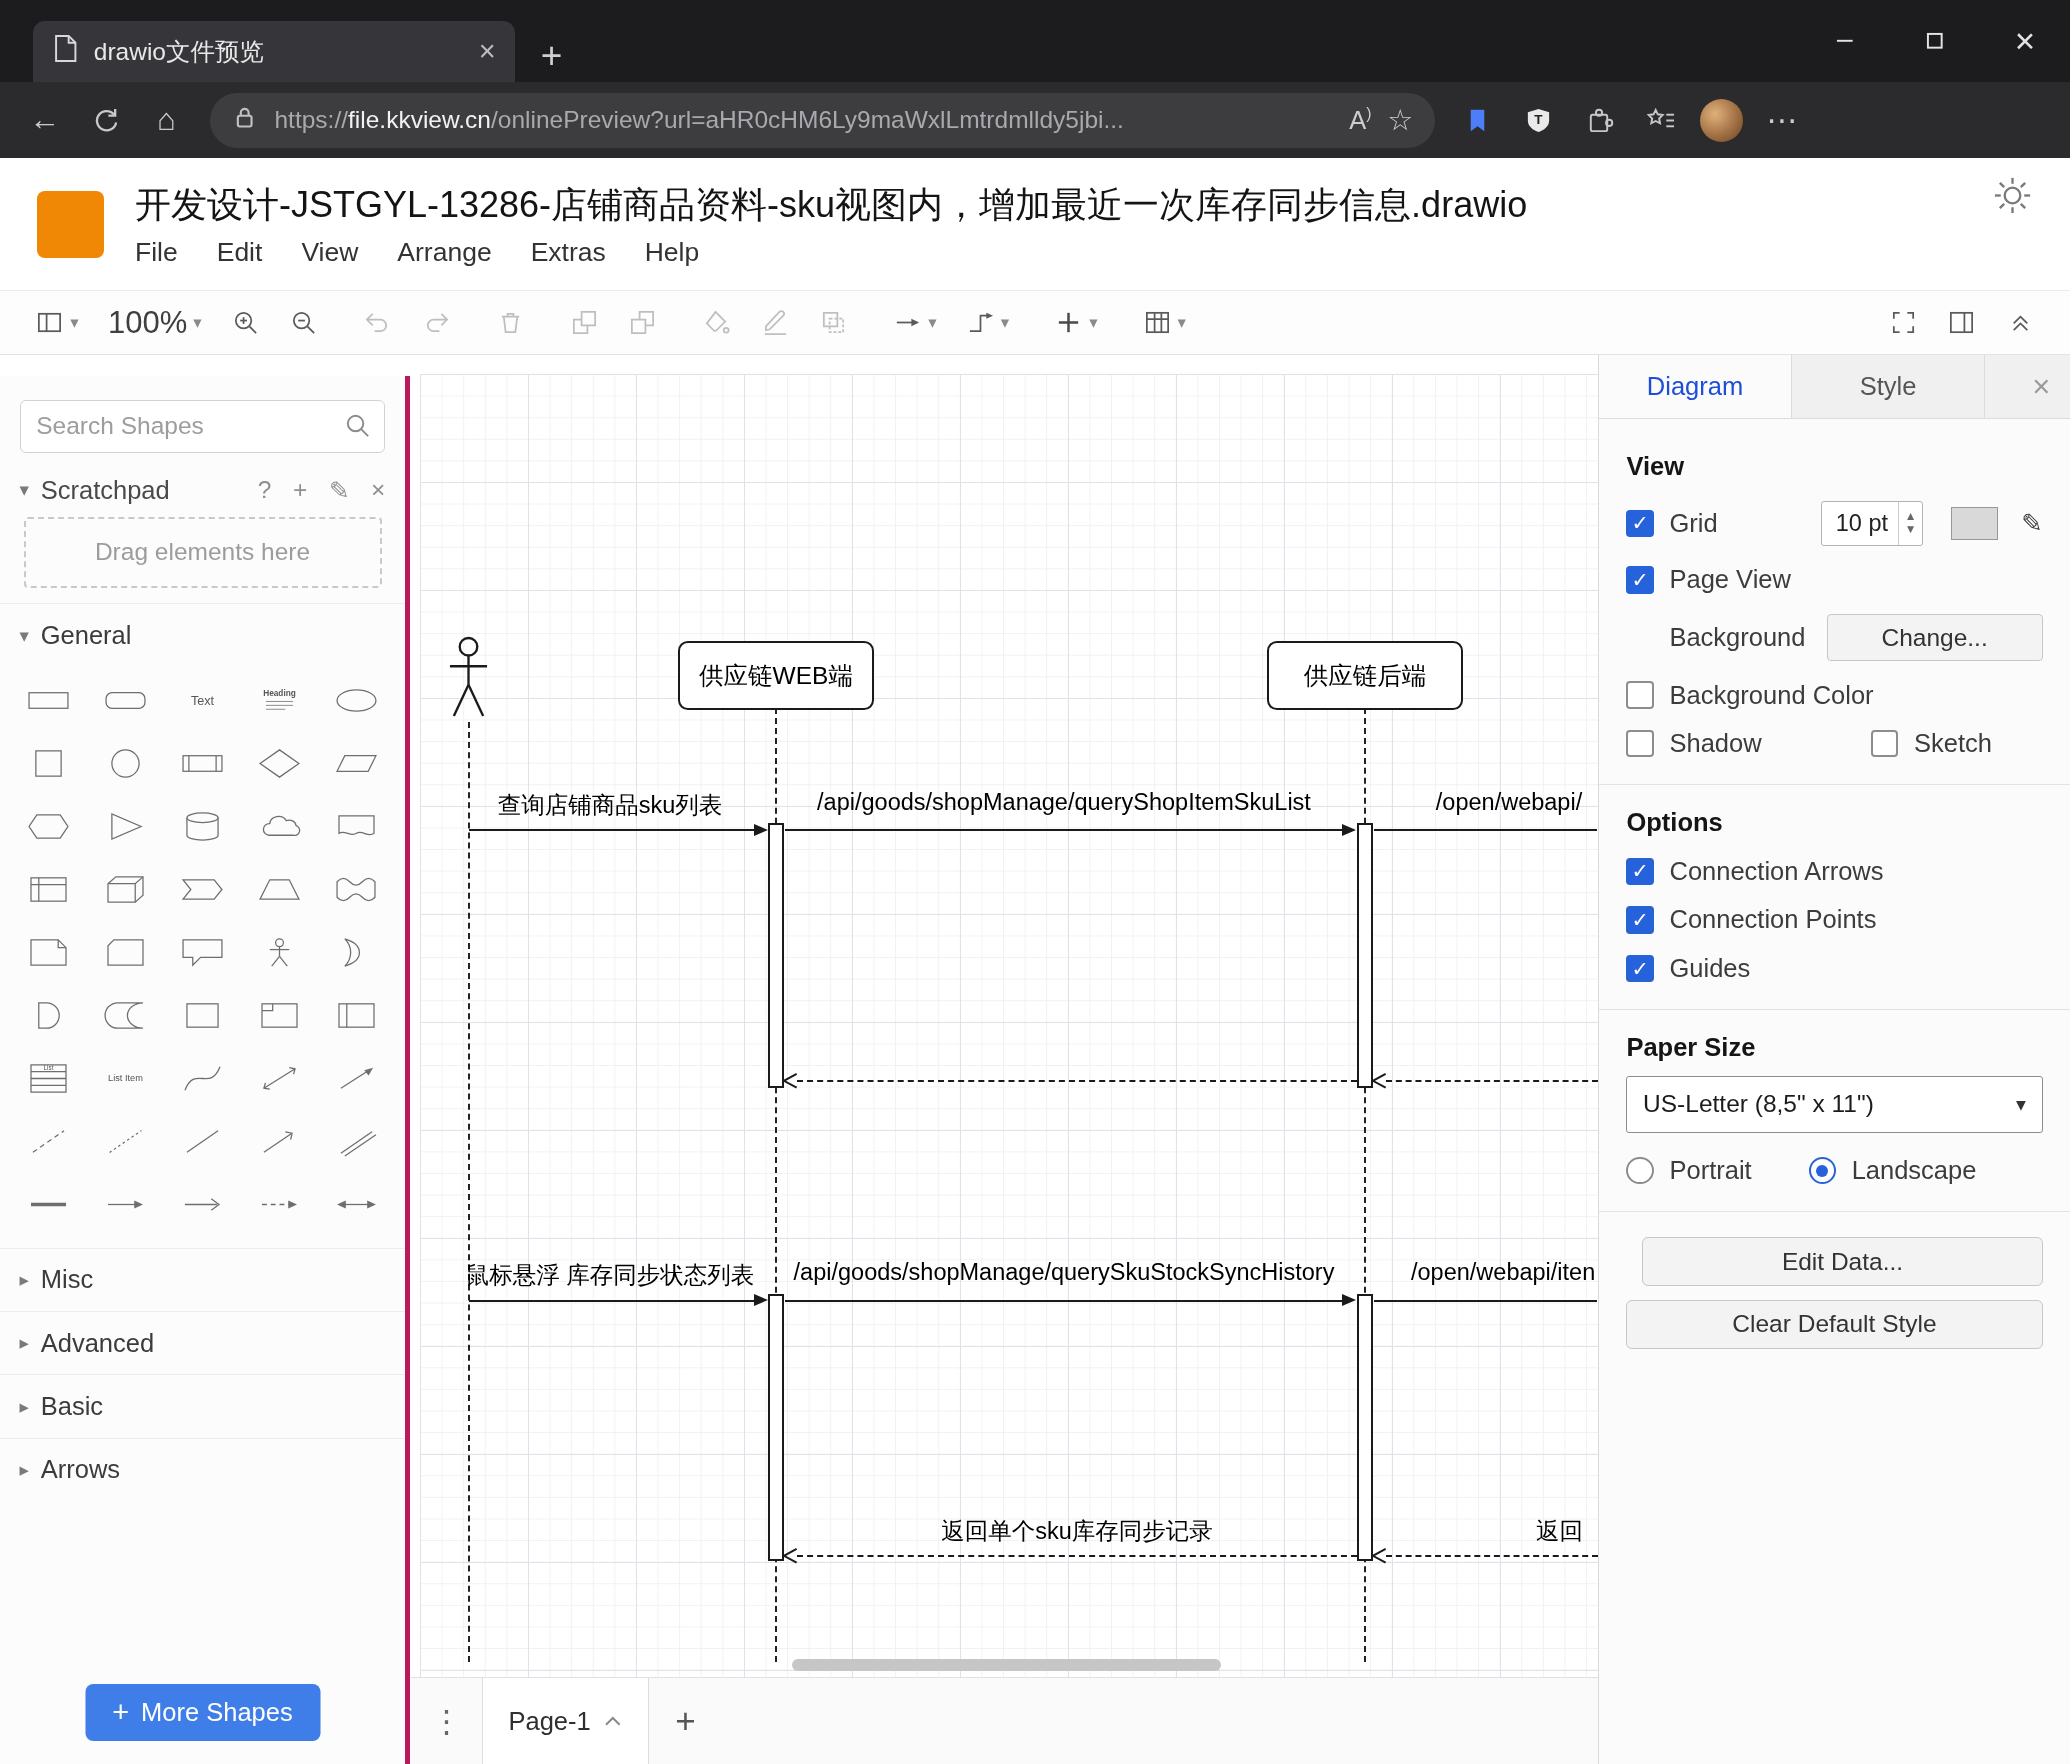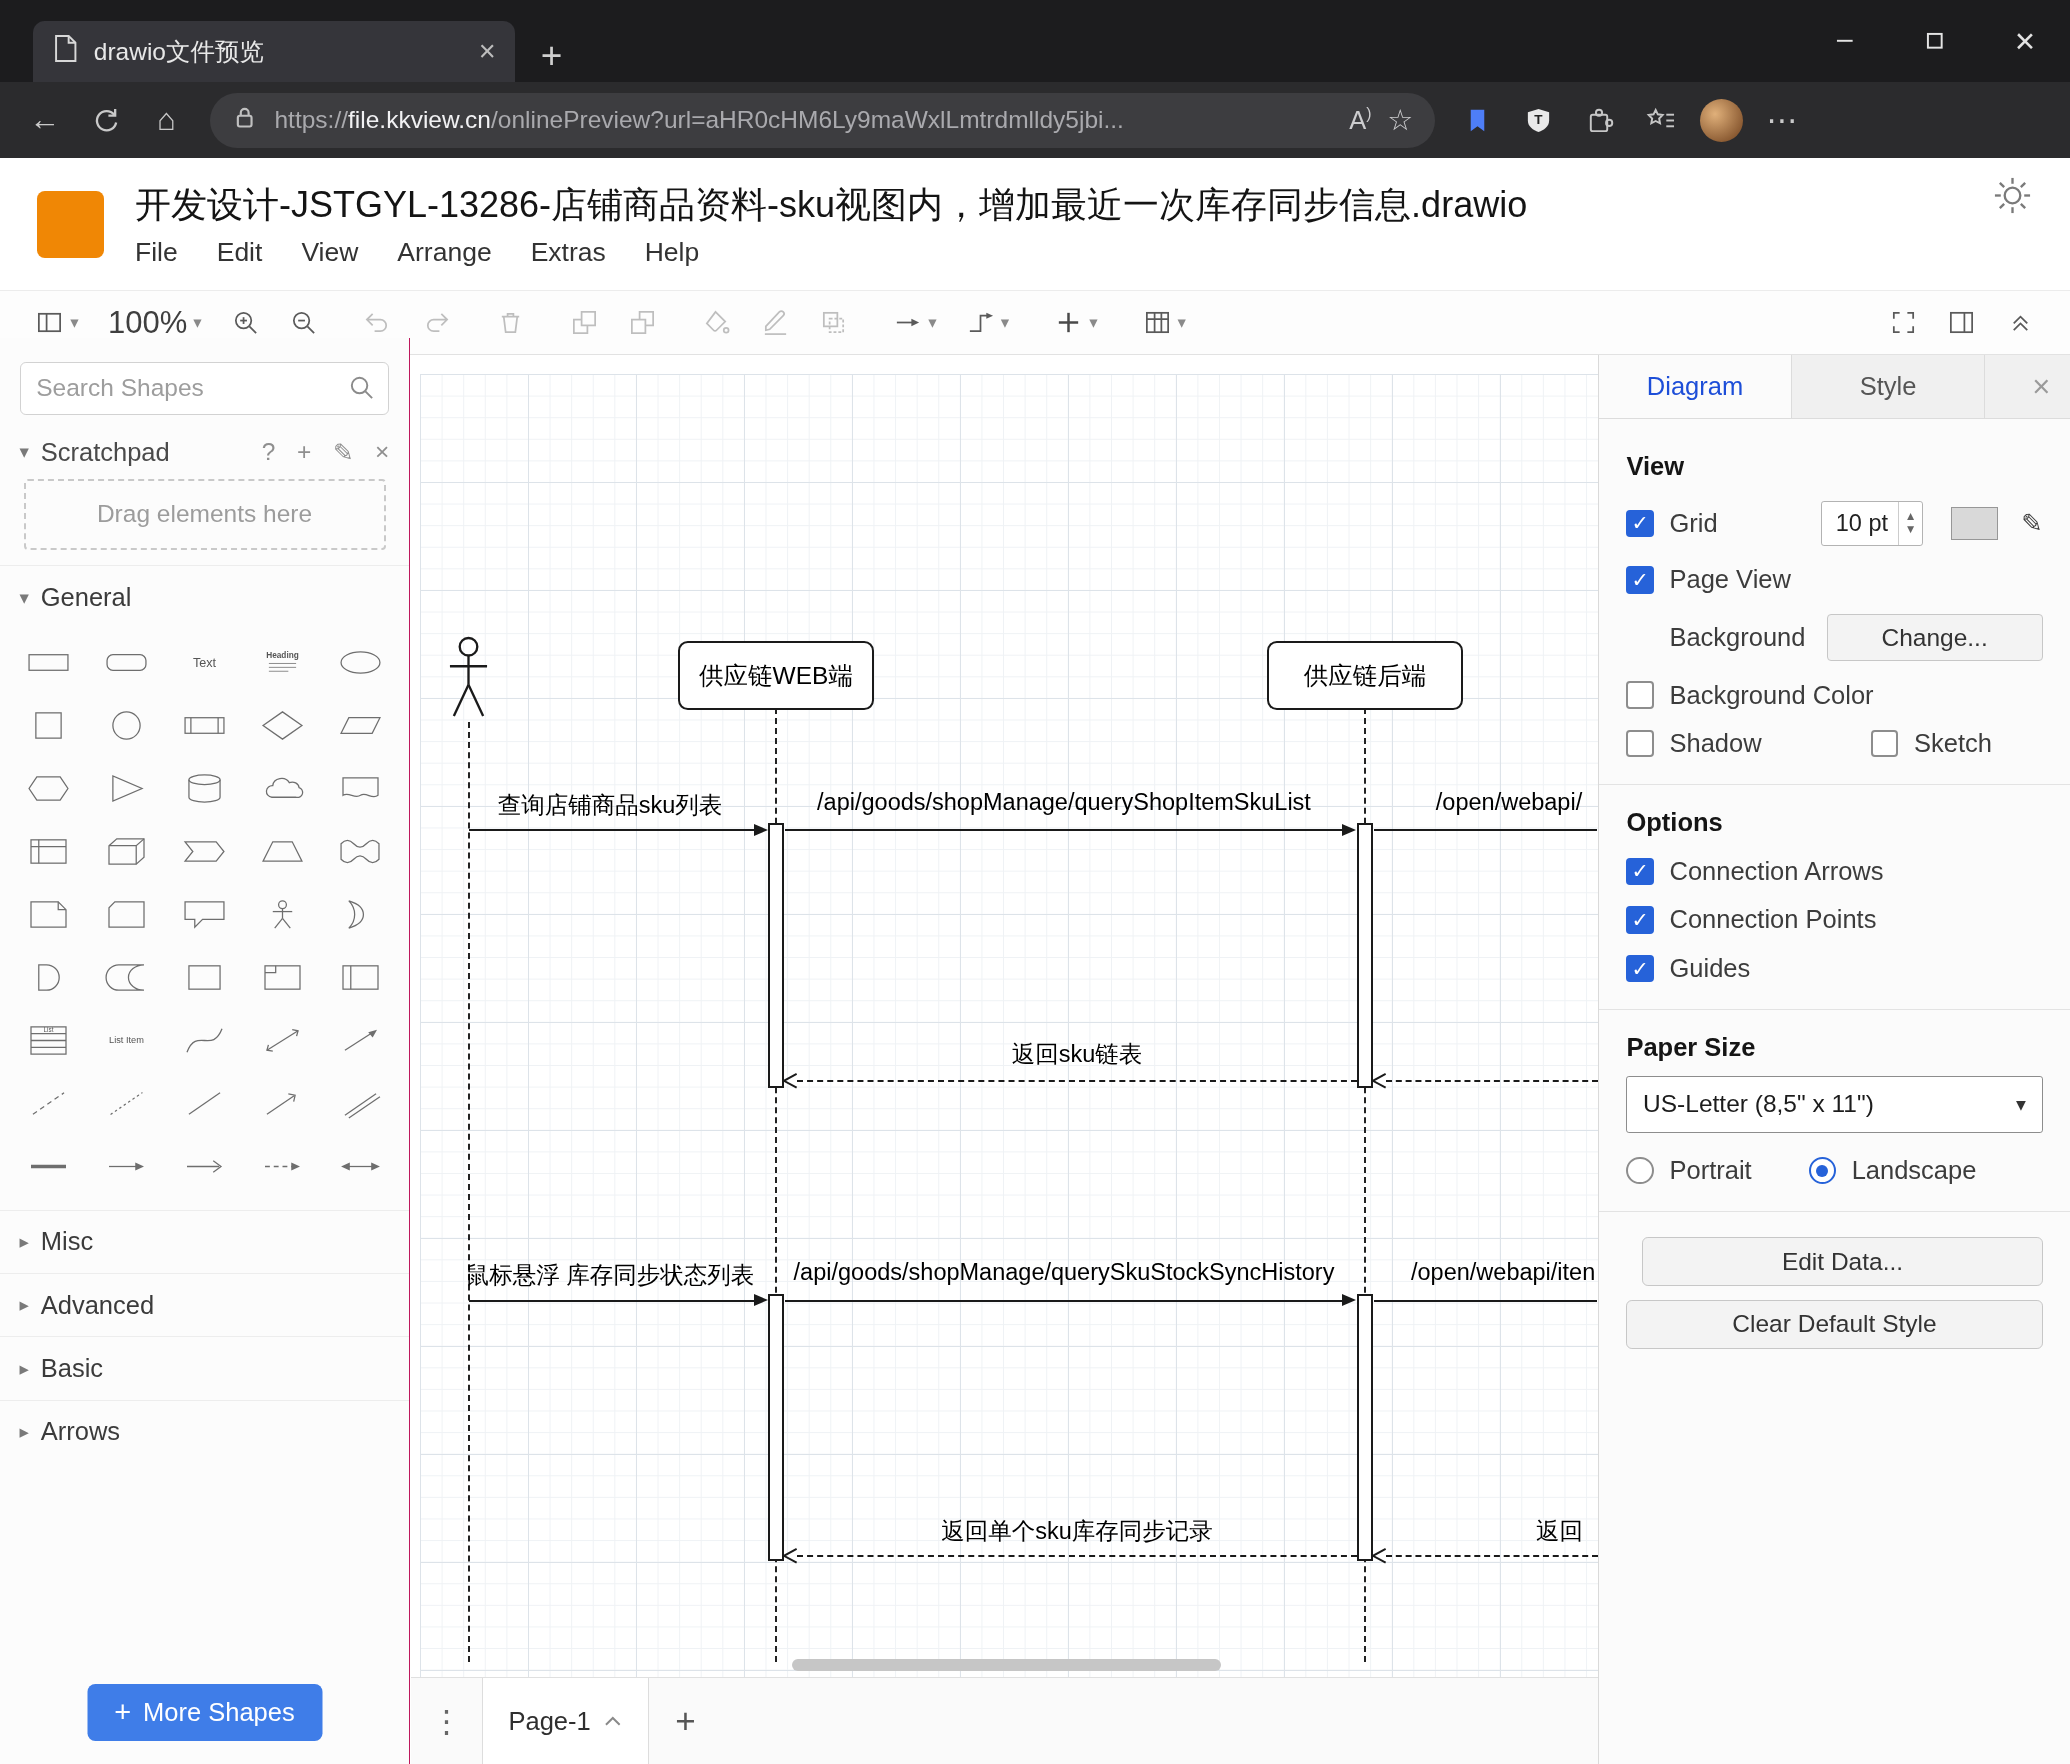--- a/index.html
+++ b/index.html
@@ -38,22 +38,22 @@
   .toolbar{position:absolute;left:0;top:290px;width:100%;height:65px;background:#fdfdfd;
            border-top:1px solid #ececec;border-bottom:1px solid #e2e2e2;display:flex;
            align-items:center;padding:0 25.5px;box-sizing:border-box;gap:9.8px;}
   .tb{display:flex;align-items:center;gap:5.9px;padding:0 9.8px;}
   .tb svg{display:block;}
   .dim{opacity:.38;}
   .caret{color:#8a8a8a;font-size:16.7px;}
   .zoomtxt{font-size:31px;color:#3f3f3f;}
   .tb-spacer{flex:1;}
   
-  .sidebar{position:absolute;left:0;top:338px;bottom:0;width:410px;background:#fcfcfc;
-           border-right:1px solid #be185d;box-sizing:border-box;}
+  .sidebar{position:absolute;left:0;top:376px;bottom:0;width:410px;background:#fcfcfc;
+           border-right:5px solid #be185d;box-sizing:border-box;}
   .search-wrap{position:relative;margin:23.5px 19.6px 7.8px;}
   .search-wrap input{width:100%;height:53px;box-sizing:border-box;border:1px solid #d2d2d2;
            border-radius:5.9px;background:#fff;padding:0 51px 0 15.7px;font-size:24.5px;color:#333;
            font-family:inherit;outline:none;}
   .search-wrap input::placeholder{color:#9d9d9d;}
   .search-ico{position:absolute;right:13.7px;top:11.8px;}
   .sp-head{display:flex;align-items:center;gap:11.8px;padding:15.7px 19.6px 9.8px;font-size:25.5px;color:#4a4a4a;}
   .sp-tools{margin-left:auto;display:flex;gap:21.6px;color:#8f8f8f;font-size:24.5px;}
   .chev{color:#7a7a7a;font-size:18.6px;}
   .dragbox{margin:2px 23.5px 15.7px;height:67px;border:2px dashed #c9c9c9;border-radius:3.9px;color:#9c9c9c;
@@ -718,21 +718,20 @@
     <div class="mline" style="left:58px;top:474px;width:286px;"></div>
     <div class="ah-right" style="left:343px;top:469px;"></div>
 
     <div class="msg-label" style="left:374px;top:434px;width:558px;">/api/goods/shopManage/queryShopItemSkuList</div>
     <div class="mline" style="left:374px;top:474px;width:557px;"></div>
     <div class="ah-right" style="left:931px;top:469px;"></div>
 
     <div class="msg-label" style="left:1000px;top:434px;width:196px;">/open/webapi/</div>
     <div class="mline" style="left:963px;top:474px;width:223px;"></div>
 
-    <div class="msg-label" style="left:386px;top:683px;width:560px;">返回sku链表</div>
     <div class="mline dashed" style="left:386px;top:725px;width:560px;"></div>
     <svg class="openhead" style="left:370px;top:717px;" width="17.6" height="17.6" viewBox="0 0 18 18">
         <polyline points="16,2 3,9 16,16" fill="none" stroke="#1a1a1a" stroke-width="2"></polyline>
       </svg>
     <div class="mline dashed" style="left:975px;top:725px;width:212px;"></div>
     <svg class="openhead" style="left:959px;top:717px;" width="17.6" height="17.6" viewBox="0 0 18 18">
         <polyline points="16,2 3,9 16,16" fill="none" stroke="#1a1a1a" stroke-width="2"></polyline>
       </svg>
 
     <div class="msg-label" style="left:44px;top:904px;width:310px;">鼠标悬浮 库存同步状态列表</div>

